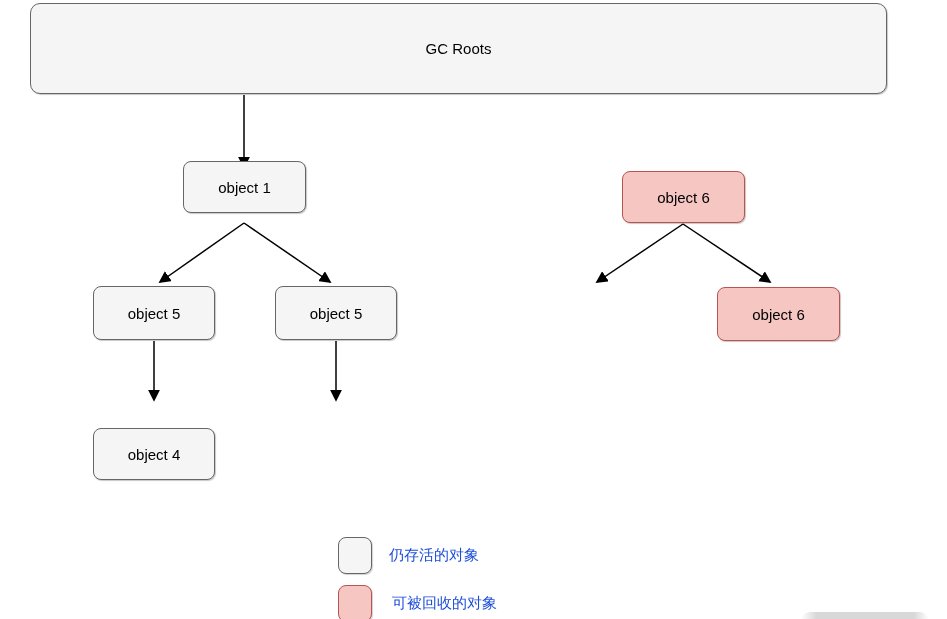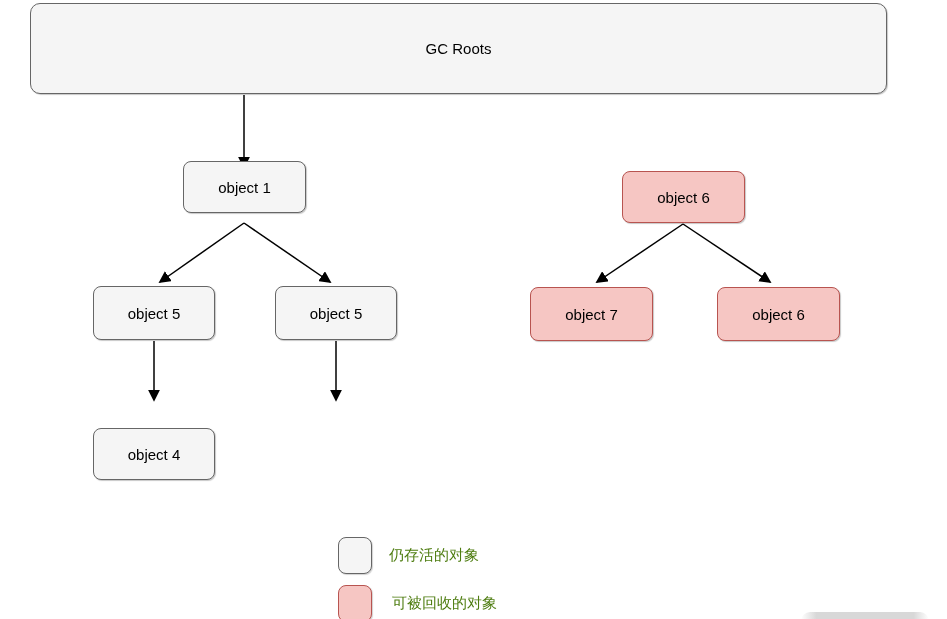--- a/index.html
+++ b/index.html
@@ -33,21 +33,21 @@
     box-sizing: border-box;
     border: 1px solid #666;
     border-radius: 8px;
     box-shadow: 1px 1px 1px rgba(0,0,0,0.18);
   }
   .legend-swatch.alive { background: var(--alive-fill); border-color: var(--alive-border); }
   .legend-swatch.collectable { background: var(--collectable-fill); border-color: var(--collectable-border); }
   .legend-label {
     position: absolute;
     font-size: 15px;
-    color: #4d7c0f;
+    color: #1d4ed8;
     display: flex; align-items: center;
     white-space: nowrap;
   }
   .partial-overlay {
     position: absolute;
     left: 801px; top: 612px;
     width: 128px; height: 16px;
     border-radius: 9px 9px 0 0;
     background: linear-gradient(to right,
       rgba(216,216,216,0) 0%, #d8d8d8 12%, #d8d8d8 88%, rgba(216,216,216,0) 100%);
@@ -91,23 +91,20 @@
 
   <div class="node alive" style="left:93px; top:404px; width:122px; height:52px;margin-top:24px;">
     <span>object 4</span>
   </div>
 
 
   <div class="node collectable" style="left:622px; top:171px; width:123px; height:52px;">
     <span>object 6</span>
   </div>
 
-  <div class="node collectable" style="left:530px; top:287px; width:123px; height:54px;">
-    <span>object 7</span>
-  </div>
 
   <div class="node collectable" style="left:717px; top:287px; width:123px; height:54px;">
     <span>object 6</span>
   </div>
 
   <div class="legend-swatch alive" style="left:338px; top:537px; width:34px; height:37px;"></div>
   <div class="legend-label" style="left:389px; top:537px; height:37px;">仍存活的对象</div>
 
   <div class="legend-swatch collectable" style="left:338px; top:585px; width:34px; height:37px;"></div>
   <div class="legend-label" style="left:392px; top:585px; height:37px;">可被回收的对象</div>

